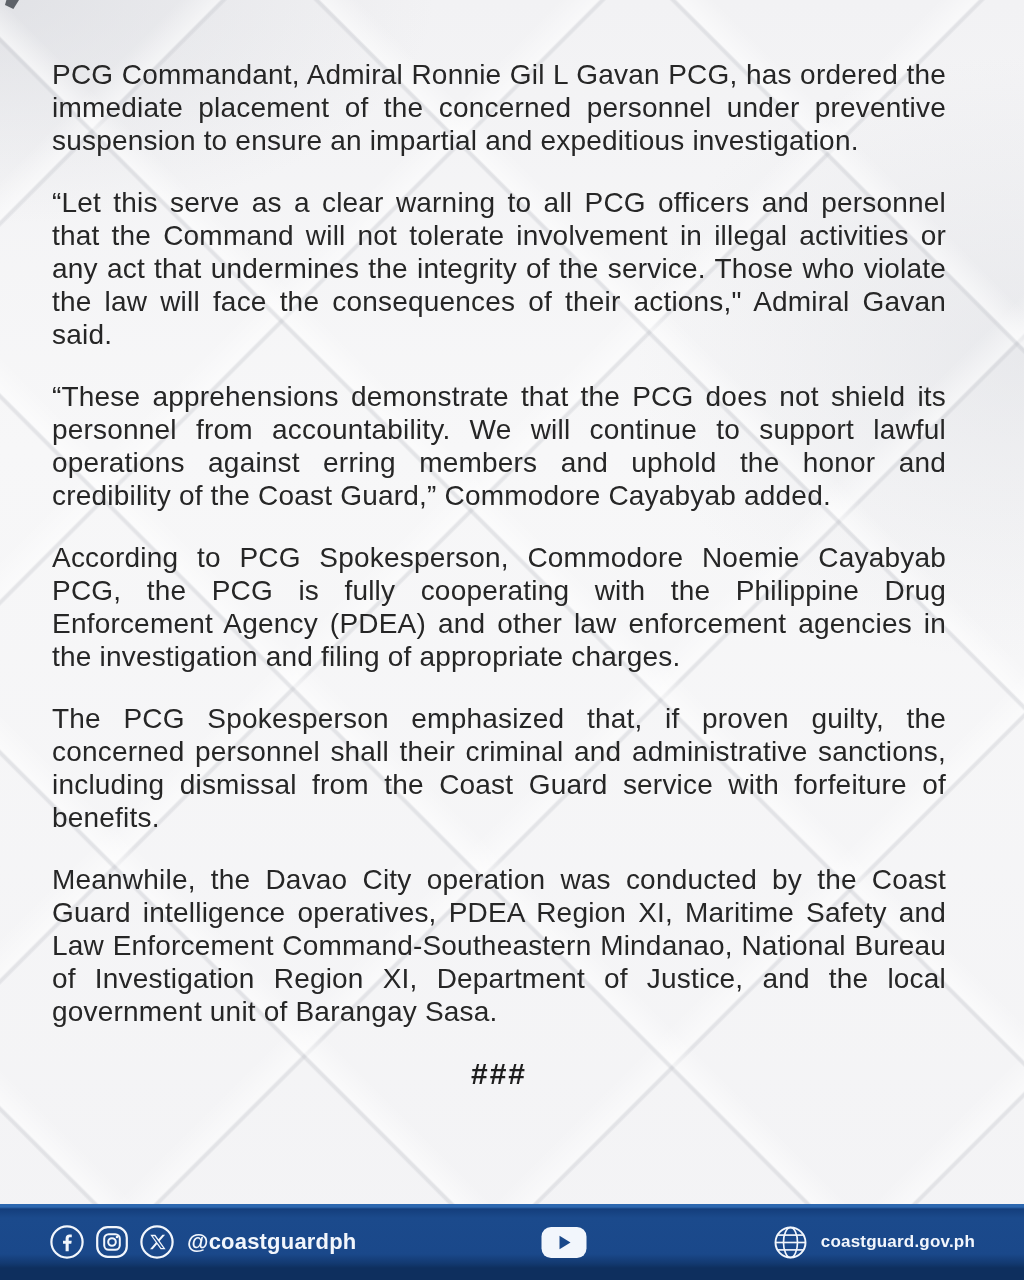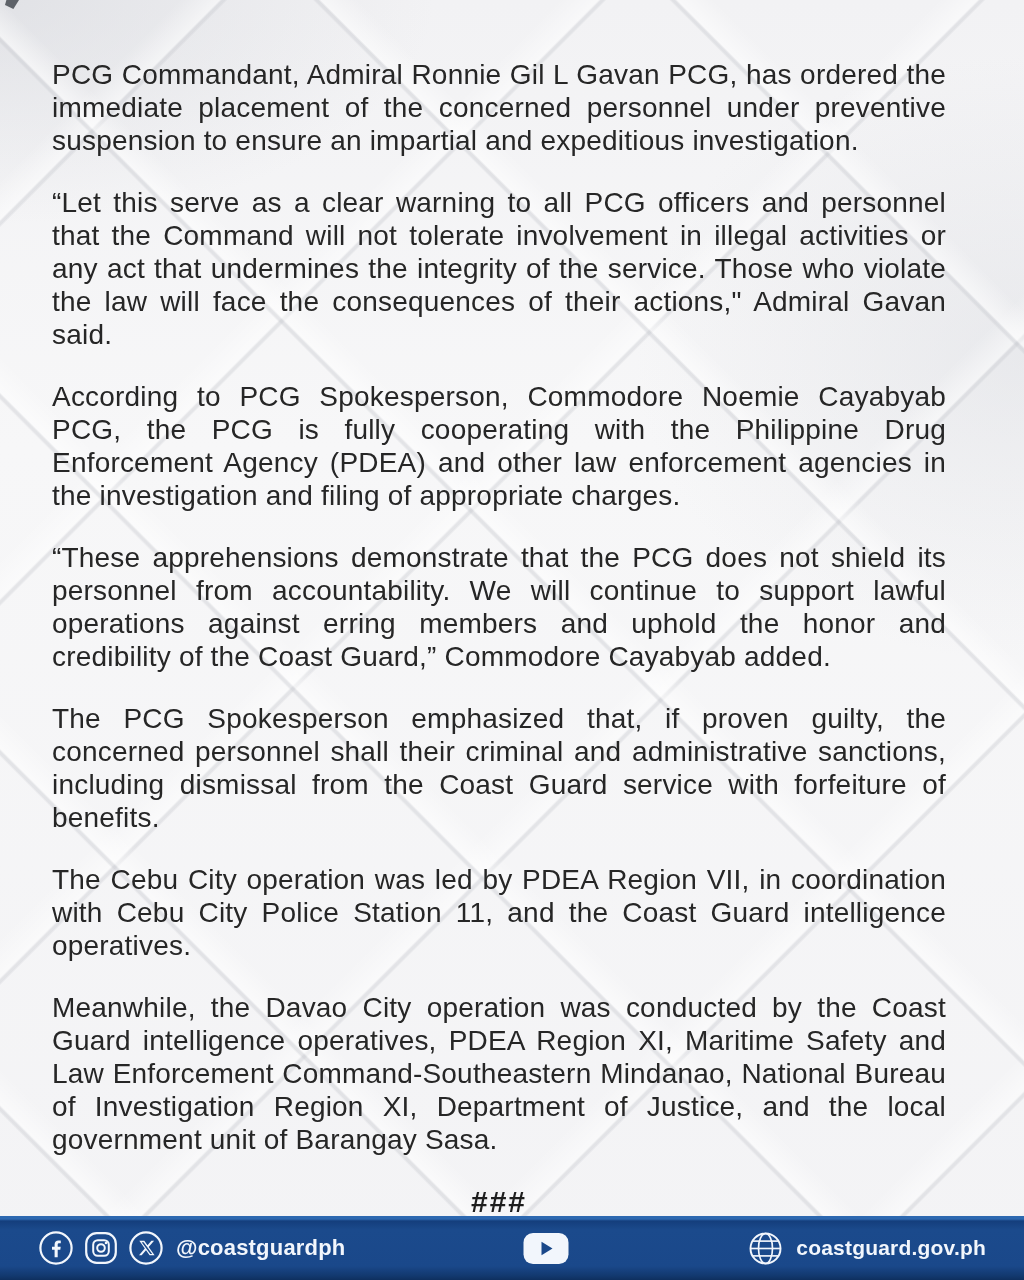--- a/index.html
+++ b/index.html
@@ -53,60 +53,59 @@
     margin-top: 10px;
     text-align: center;
     font-size: 30px;
     font-weight: 700;
     letter-spacing: 2px;
     color: #1e1e1e;
   }
   .footer {
     position: absolute;
     left: 0; right: 0; bottom: 0;
-    height: 64px;
+    height: 76px;
     box-sizing: border-box;
     background: linear-gradient(180deg,
       #2d68b0 0px, #2d68b0 3px,
       #143e7c 5px,
       #1b4a8c 14px, #1a488a 50px,
       #12386e 60px, #0e2f5e 64px);
     display: flex;
     align-items: center;
     justify-content: space-between;
-    padding: 0 38px;
+    padding: 0 49px;
     color: #f2f6fc;
   }
   .fgroup {
     display: flex;
     align-items: center;
   }
   .icon { display: inline-flex; align-items: center; }
   .icon + .icon { margin-left: 9px; }
   .ftext {
     margin-left: 12px;
     font-size: 22px;
     font-weight: 700;
     letter-spacing: 0.2px;
     white-space: nowrap;
   }
-  .ftext.small { font-size: 21px; }
+  .ftext.small { font-size: 17px; }
 </style>
 </head>
 <body>
 
 <div class="corner-mark"></div>
 
 <main class="content">
   <p class="para">PCG Commandant, Admiral Ronnie Gil L Gavan PCG, has ordered the immediate placement of the concerned personnel under preventive suspension to ensure an impartial and expeditious investigation.</p>
   <p class="para">“Let this serve as a clear warning to all PCG officers and personnel that the Command will not tolerate involvement in illegal activities or any act that undermines the integrity of the service. Those who violate the law will face the consequences of their actions," Admiral Gavan said.</p>
+  <p class="para">“These apprehensions demonstrate that the PCG does not shield its personnel from accountability. We will continue to support lawful operations against erring members and uphold the honor and credibility of the Coast Guard,” Commodore Cayabyab added.</p>
   <p class="para">According to PCG Spokesperson, Commodore Noemie Cayabyab PCG, the PCG is fully cooperating with the Philippine Drug Enforcement Agency (PDEA) and other law enforcement agencies in the investigation and filing of appropriate charges.</p>
-  <p class="para">“These apprehensions demonstrate that the PCG does not shield its personnel from accountability. We will continue to support lawful operations against erring members and uphold the honor and credibility of the Coast Guard,” Commodore Cayabyab added.</p>
   <p class="para">The PCG Spokesperson emphasized that, if proven guilty, the concerned personnel shall their criminal and administrative sanctions, including dismissal from the Coast Guard service with forfeiture of benefits.</p>
-  <p class="para">The Cebu City operation was led by PDEA Region VII, in coordination with Cebu City Police Station 11, and the Coast Guard intelligence operatives.</p>
   <p class="para">Meanwhile, the Davao City operation was conducted by the Coast Guard intelligence operatives, PDEA Region XI, Maritime Safety and Law Enforcement Command-Southeastern Mindanao, National Bureau of Investigation Region XI, Department of Justice, and the local government unit of Barangay Sasa.</p>
   <div class="end-mark">###</div>
 </main>
 
 <footer class="footer">
   <div class="fgroup">
     <span class="icon">
       <svg width="36" height="36" viewBox="0 0 36 36">
         <circle cx="18" cy="18" r="15.6" fill="none" stroke="#f2f6fc" stroke-width="2.2"></circle>
         <path fill="#f2f6fc" d="M19.7 27.2v-7.5h2.6l.4-3h-3v-1.9c0-.87.27-1.46 1.5-1.46h1.6V10.7c-.28-.04-1.23-.12-2.33-.12-2.3 0-3.87 1.4-3.87 3.97v2.15h-2.6v3h2.6v7.5z"></path>

